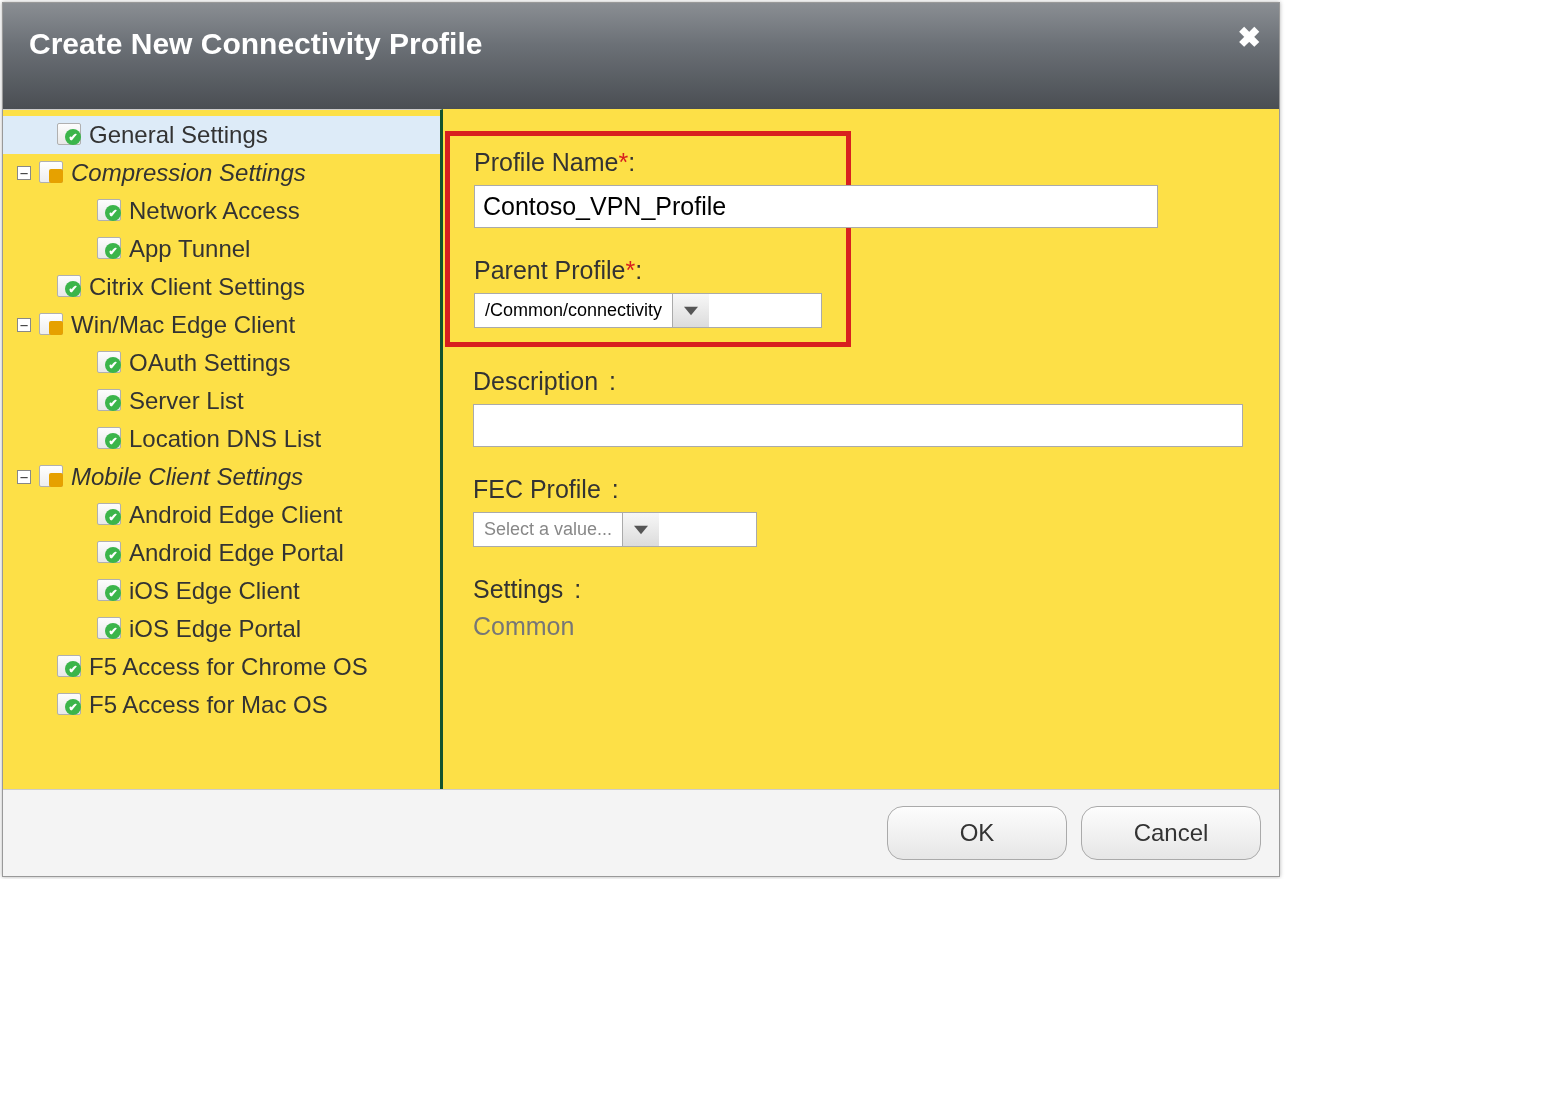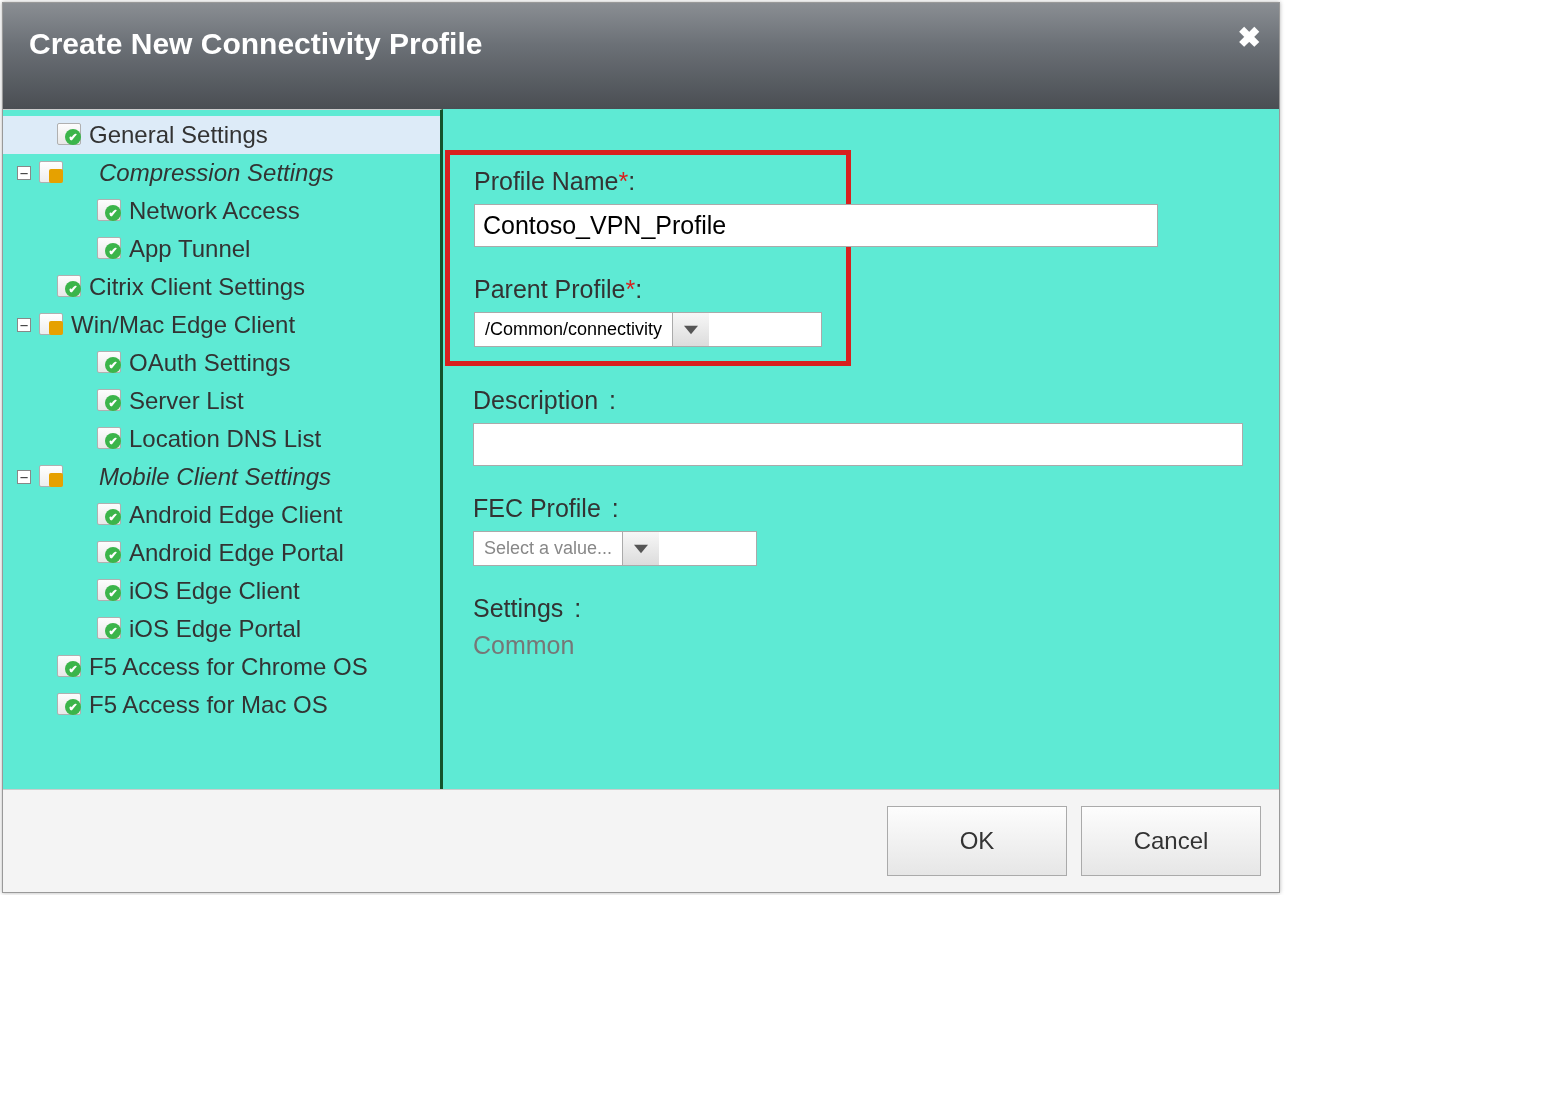--- a/index.html
+++ b/index.html
@@ -8,21 +8,21 @@
     font-family: Arial, Helvetica, sans-serif;
     background: #fff;
   }
   .dialog {
     width: 1276px;
     border: 1px solid #999;
     box-shadow: 0 0 4px rgba(0,0,0,0.3);
     margin: 2px;
     display: flex;
     flex-direction: column;
-    background: #5eead4;
+    background: #fde047;
   }
   .titlebar {
     background: linear-gradient(to bottom, #8a8e93 0%, #6b7076 40%, #4a4e53 100%);
     color: #fff;
     font-size: 30px;
     font-weight: bold;
     padding: 24px 26px 48px 26px;
     position: relative;
   }
   .titlebar .close {
@@ -59,21 +59,21 @@
     font-size: 14px;
     line-height: 12px;
     text-align: center;
     color: #444;
     margin-right: 6px;
     box-sizing: border-box;
     font-family: monospace;
     background:#fff;
   }
   .tree-row .spacer { display:inline-block; }
-  .italic { font-style: italic; margin-left: 28px; }
+  .italic { font-style: italic; }
   .icon {
     display:inline-block;
     width:28px; height:24px;
     position:relative;
     margin-right:6px;
   }
   
   .icon::before{
     content:"";
     position:absolute;
@@ -105,21 +105,20 @@
     width:14px;height:14px;
     background:#e6a100;
     border-radius:2px;
   }
   .icon.cat::after{ content:none; }
 
   .main {
     flex: 1;
     padding: 22px 20px 20px 30px;
     box-sizing: border-box;
-    margin-top: 19px;
   }
   .highlight-box {
     border: 5px solid #d8201f;
     padding: 12px 6px 6px 24px;
     width: 366px;
     margin-bottom: 20px;
     margin-left:-28px;
   }
   .field { margin-bottom: 28px; }
   .field:last-child { margin-bottom: 8px; }
@@ -158,25 +157,25 @@
   .footer {
     border-top: 1px solid #ccc;
     background: #f4f4f4;
     padding: 16px 18px;
     display: flex;
     justify-content: flex-end;
     gap: 14px;
   }
   .btn {
     min-width: 180px;
-    padding: 20px 10px;
+    padding: 12px 10px;
     font-size: 24px;
     background: linear-gradient(#fdfdfd,#e6e6e6);
     border: 1px solid #aaa;
-    border-radius: 0;
+    border-radius: 16px;
     cursor: pointer;
     color:#333;
   }
 </style>
 </head>
 <body>
 
 <div class="dialog">
 
   <div class="titlebar">

